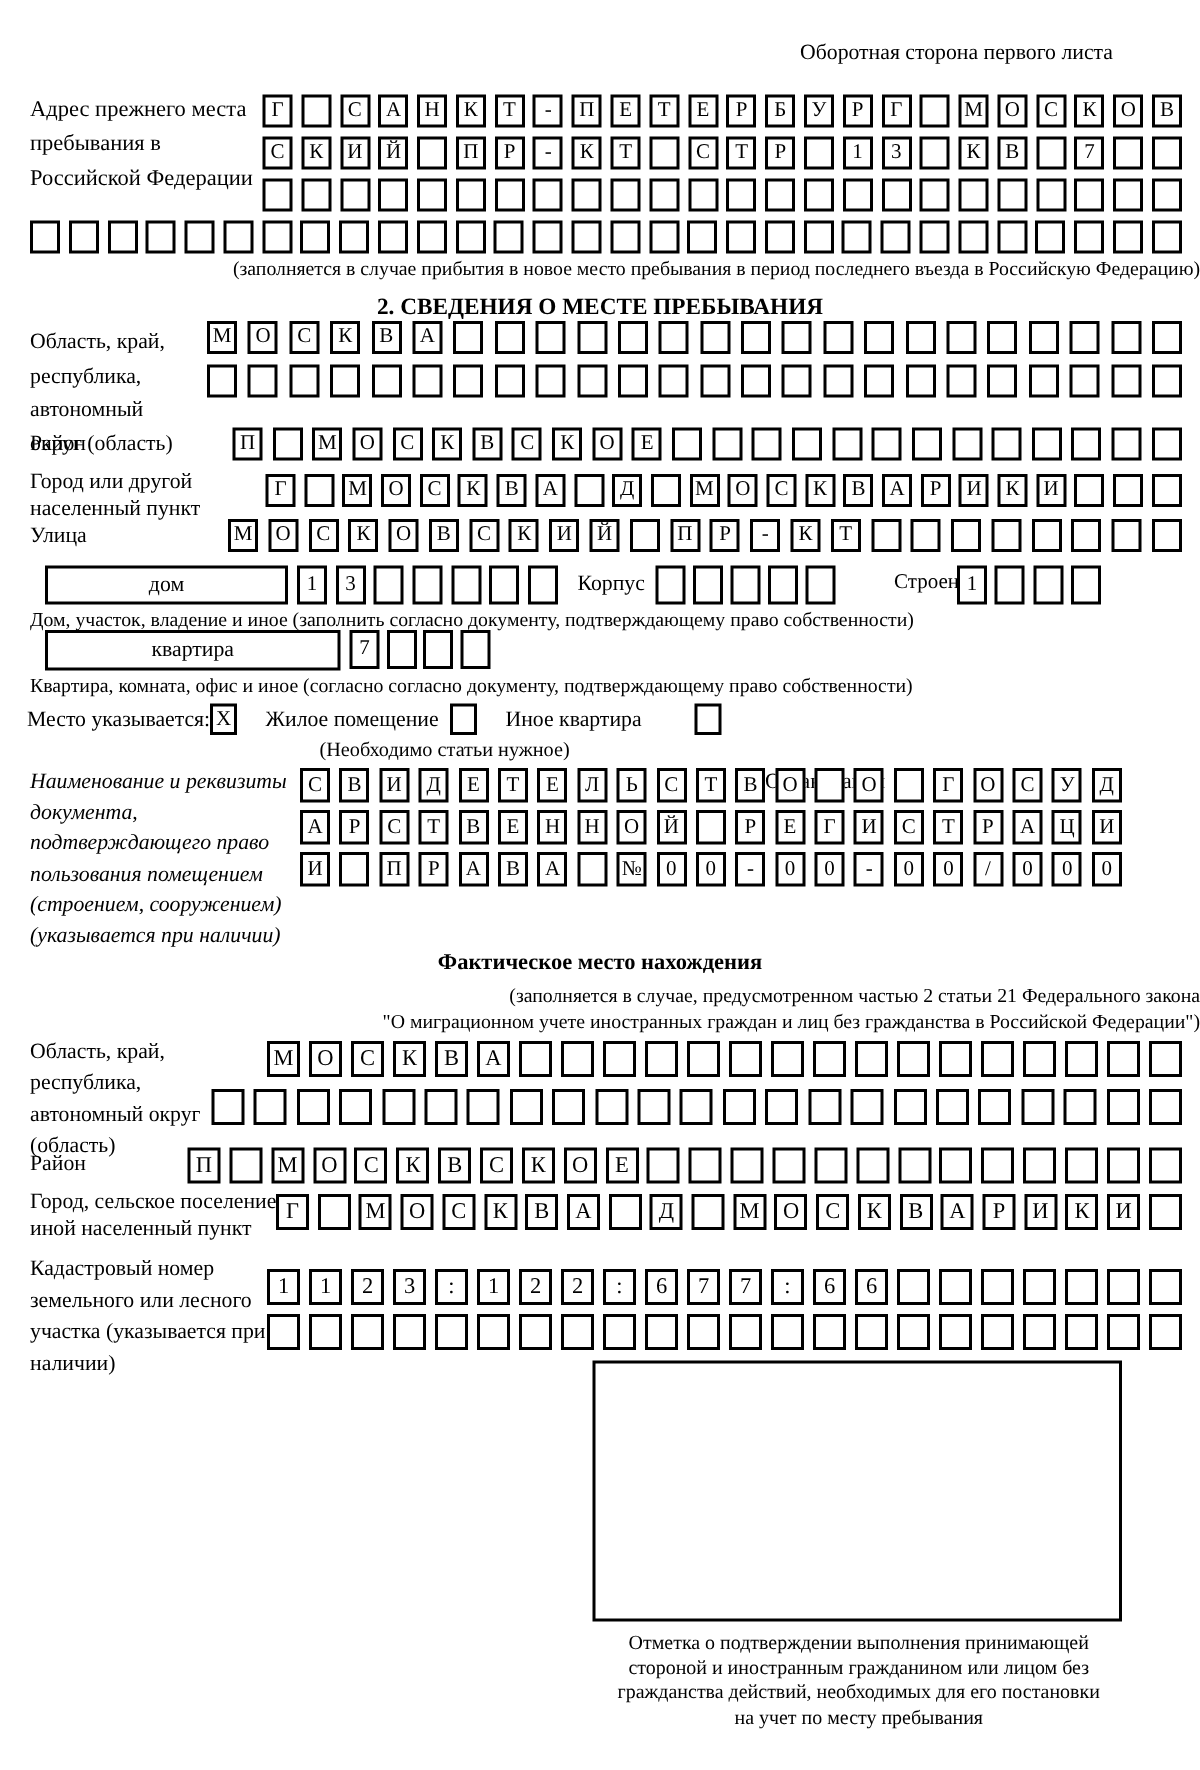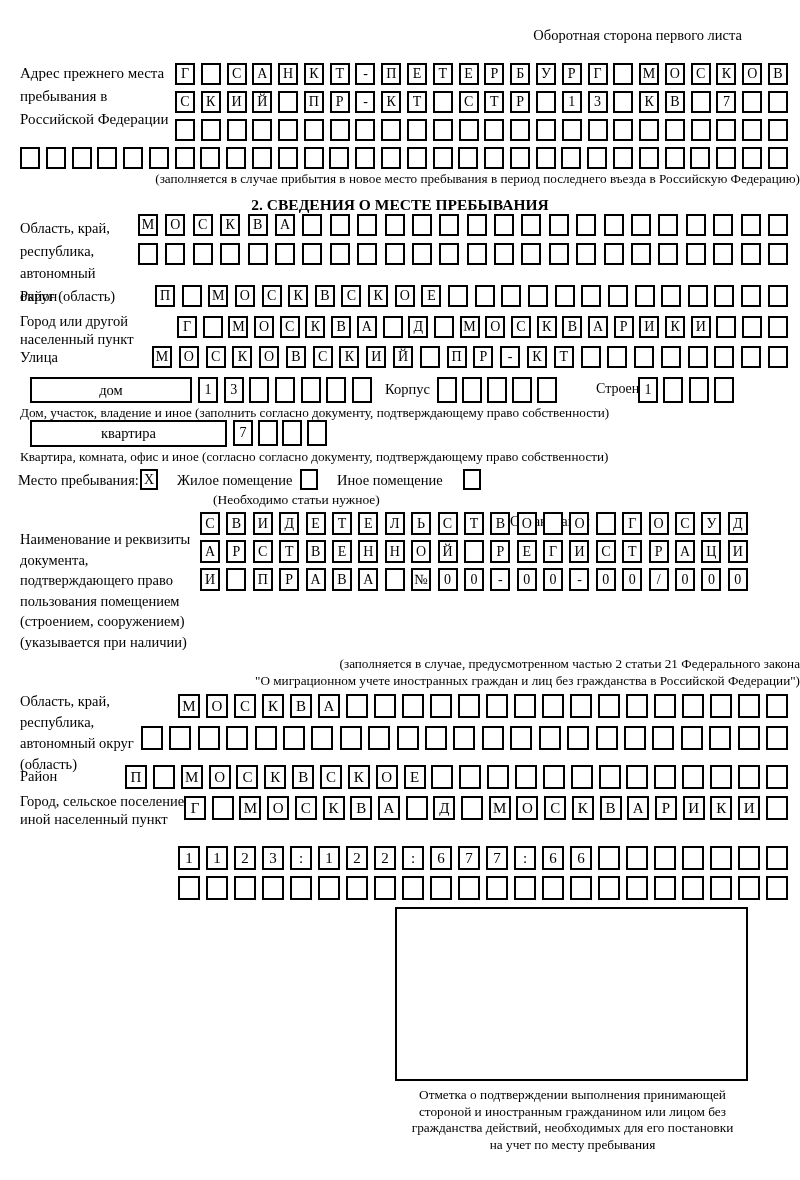--- a/index.html
+++ b/index.html
@@ -324,30 +324,30 @@
 
   <div class="bigbox" style="left:30px; top:420px; width:197px; height:27px;">квартира</div>
   <div class="cells c-sm" style="left:233px; top:420px; width:94px;">
       <span class="cell">7</span>
       <span class="cell"></span>
       <span class="cell"></span>
       <span class="cell"></span>
     </div>
   <div class="abs note" style="left:20px; top:449px;">Квартира, комната, офис и иное (согласно согласно документу, подтверждающему право собственности)</div>
 
-  <div class="abs" style="left:18px; top:472px; font-size:14.5px;">Место пребывания:</div>
+  <div class="abs" style="left:18px; top:472px; font-size:14.5px;">Место указывается:</div>
   <div class="chk" style="left:140px; top:469px;">X</div>
   <div class="abs" style="left:177px; top:472px; font-size:14.5px;">Жилое помещение</div>
   <div class="chk" style="left:300px; top:469px;"></div>
-  <div class="abs" style="left:337px; top:472px; font-size:14.5px;">Иное помещение</div>
+  <div class="abs" style="left:337px; top:472px; font-size:14.5px;">Иное квартира</div>
   <div class="chk" style="left:463px; top:469px;"></div>
   <div class="abs" style="left:510px; top:474px; font-size:14.5px;margin-top:39px;">Организация</div>
   <div class="abs" style="left:213px; top:492px; font-size:13.5px;">(Необходимо статьи нужное)</div>
 
-  <div class="abs small-lbl" style="left:20px; top:529px; width:176px; line-height:20.5px;">Наименование и реквизиты документа, подтверждающего право пользования помещением (строением, сооружением) (указывается при наличии)</div>
+  <div class="abs small-lbl" style="left:20px; top:511px; width:176px; line-height:20.5px;font-style:italic;">Наименование и реквизиты документа, подтверждающего право пользования помещением (строением, сооружением) (указывается при наличии)</div>
   <div class="cells c-doc" style="left:200px; top:512px; width:548px;">
       <span class="cell">С</span>
       <span class="cell">В</span>
       <span class="cell">И</span>
       <span class="cell">Д</span>
       <span class="cell">Е</span>
       <span class="cell">Т</span>
       <span class="cell">Е</span>
       <span class="cell">Л</span>
       <span class="cell">Ь</span>
@@ -404,20 +404,21 @@
       <span class="cell">0</span>
       <span class="cell">-</span>
       <span class="cell">0</span>
       <span class="cell">0</span>
       <span class="cell">/</span>
       <span class="cell">0</span>
       <span class="cell">0</span>
       <span class="cell">0</span>
     </div>
 
+  <div class="abs center title" style="top:634px; font-size:15px;">Фактическое место нахождения</div>
   <div class="abs center note" style="top:656px;">(заполняется в случае, предусмотренном частью 2 статьи 21 Федерального закона</div>
   <div class="abs center note" style="top:673px;">"О миграционном учете иностранных граждан и лиц без гражданства в Российской Федерации")</div>
 
   <div class="abs small-lbl" style="left:20px; top:691px; width:135px; line-height:21px;">Область, край, республика, автономный округ (область)</div>
   <div class="cells c-fact" style="left:178px; top:694px; width:610px;">
       <span class="cell">М</span>
       <span class="cell">О</span>
       <span class="cell">С</span>
       <span class="cell">К</span>
       <span class="cell">В</span>
@@ -512,20 +513,21 @@
       <span class="cell">К</span>
       <span class="cell">В</span>
       <span class="cell">А</span>
       <span class="cell">Р</span>
       <span class="cell">И</span>
       <span class="cell">К</span>
       <span class="cell">И</span>
       <span class="cell"></span>
     </div>
 
+  <div class="abs small-lbl" style="left:20px; top:836px; width:176px; line-height:21px;">Кадастровый номер земельного или лесного участка (указывается при наличии)</div>
   <div class="cells c-fact" style="left:178px; top:846px; width:610px;">
       <span class="cell">1</span>
       <span class="cell">1</span>
       <span class="cell">2</span>
       <span class="cell">3</span>
       <span class="cell">:</span>
       <span class="cell">1</span>
       <span class="cell">2</span>
       <span class="cell">2</span>
       <span class="cell">:</span>

